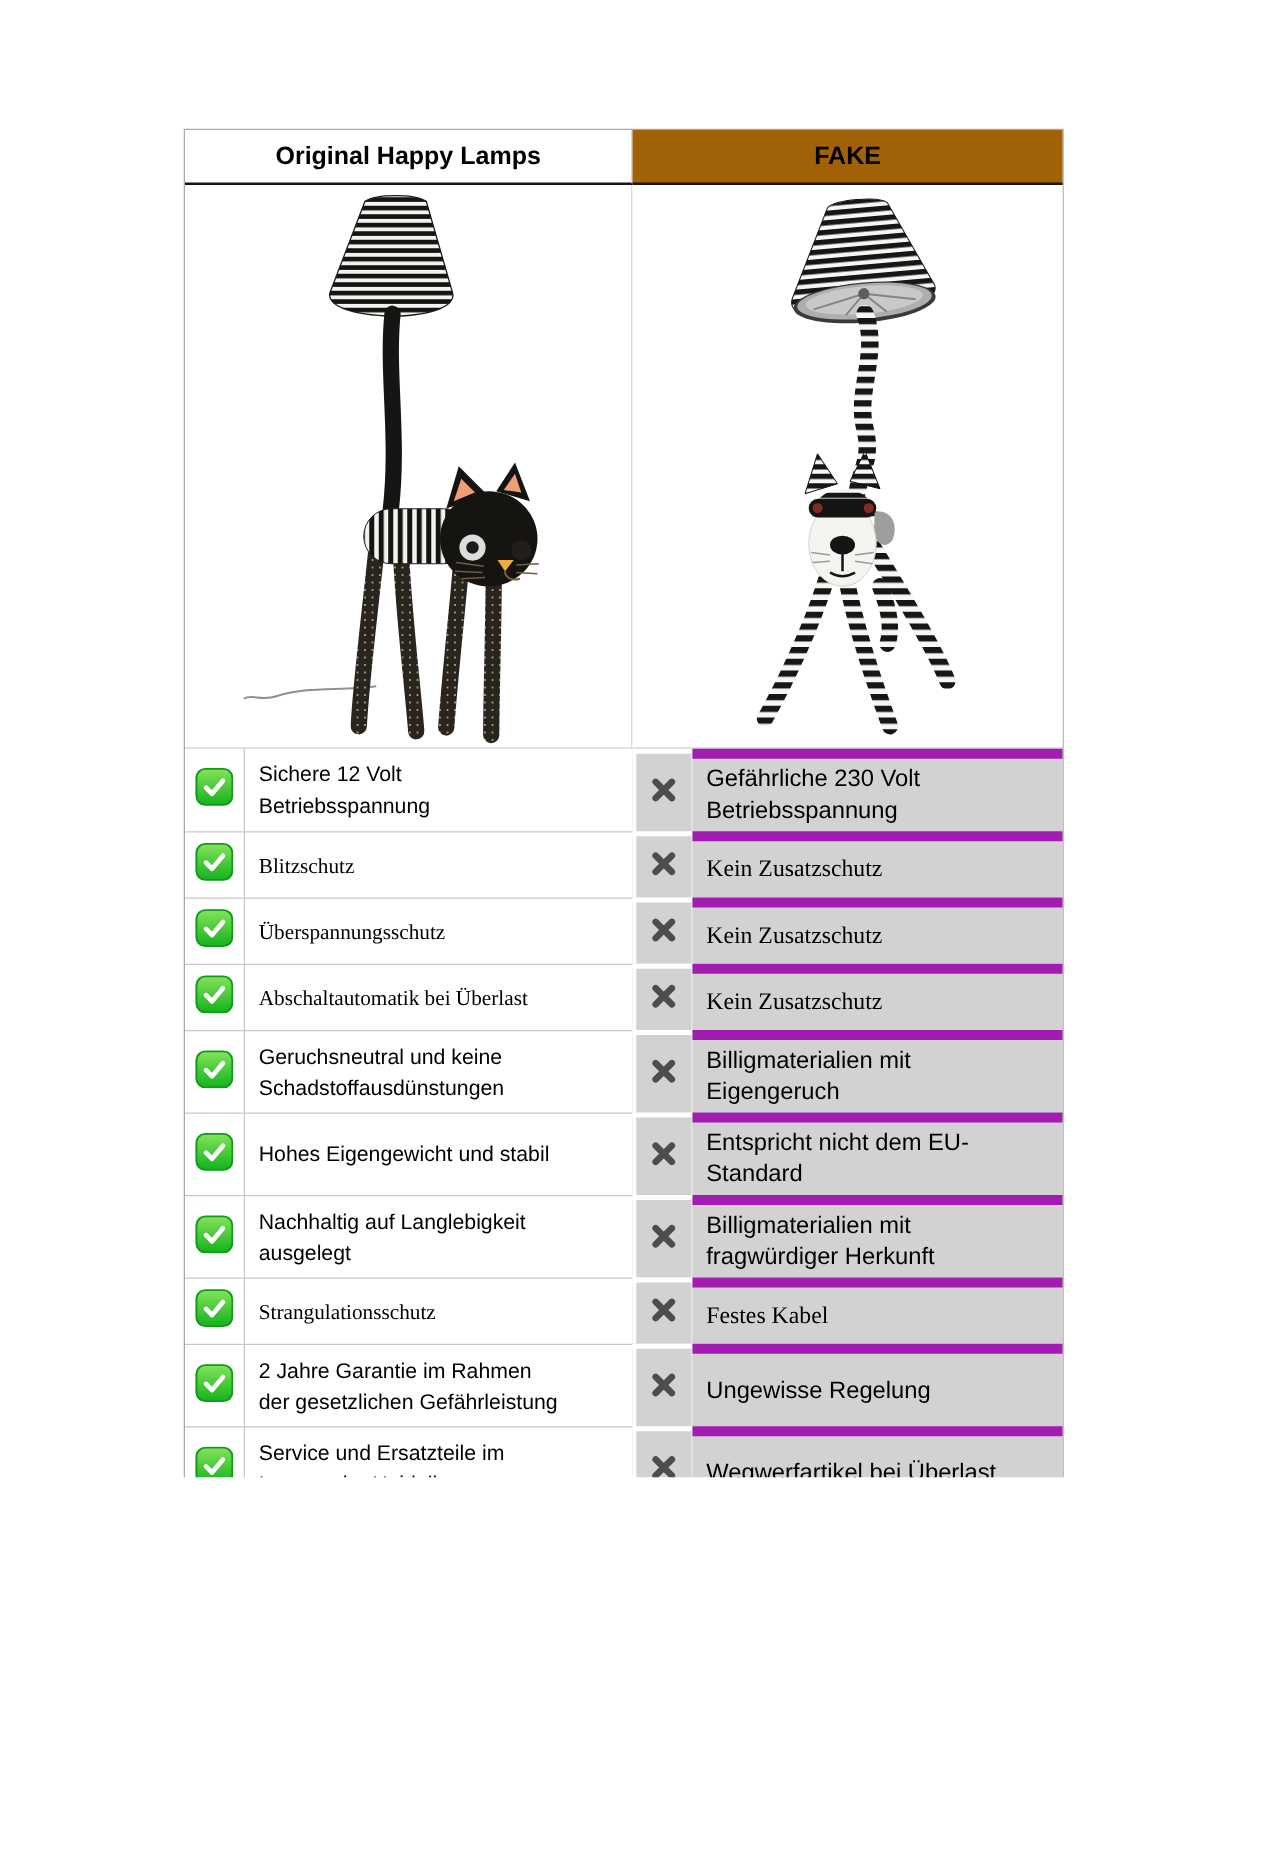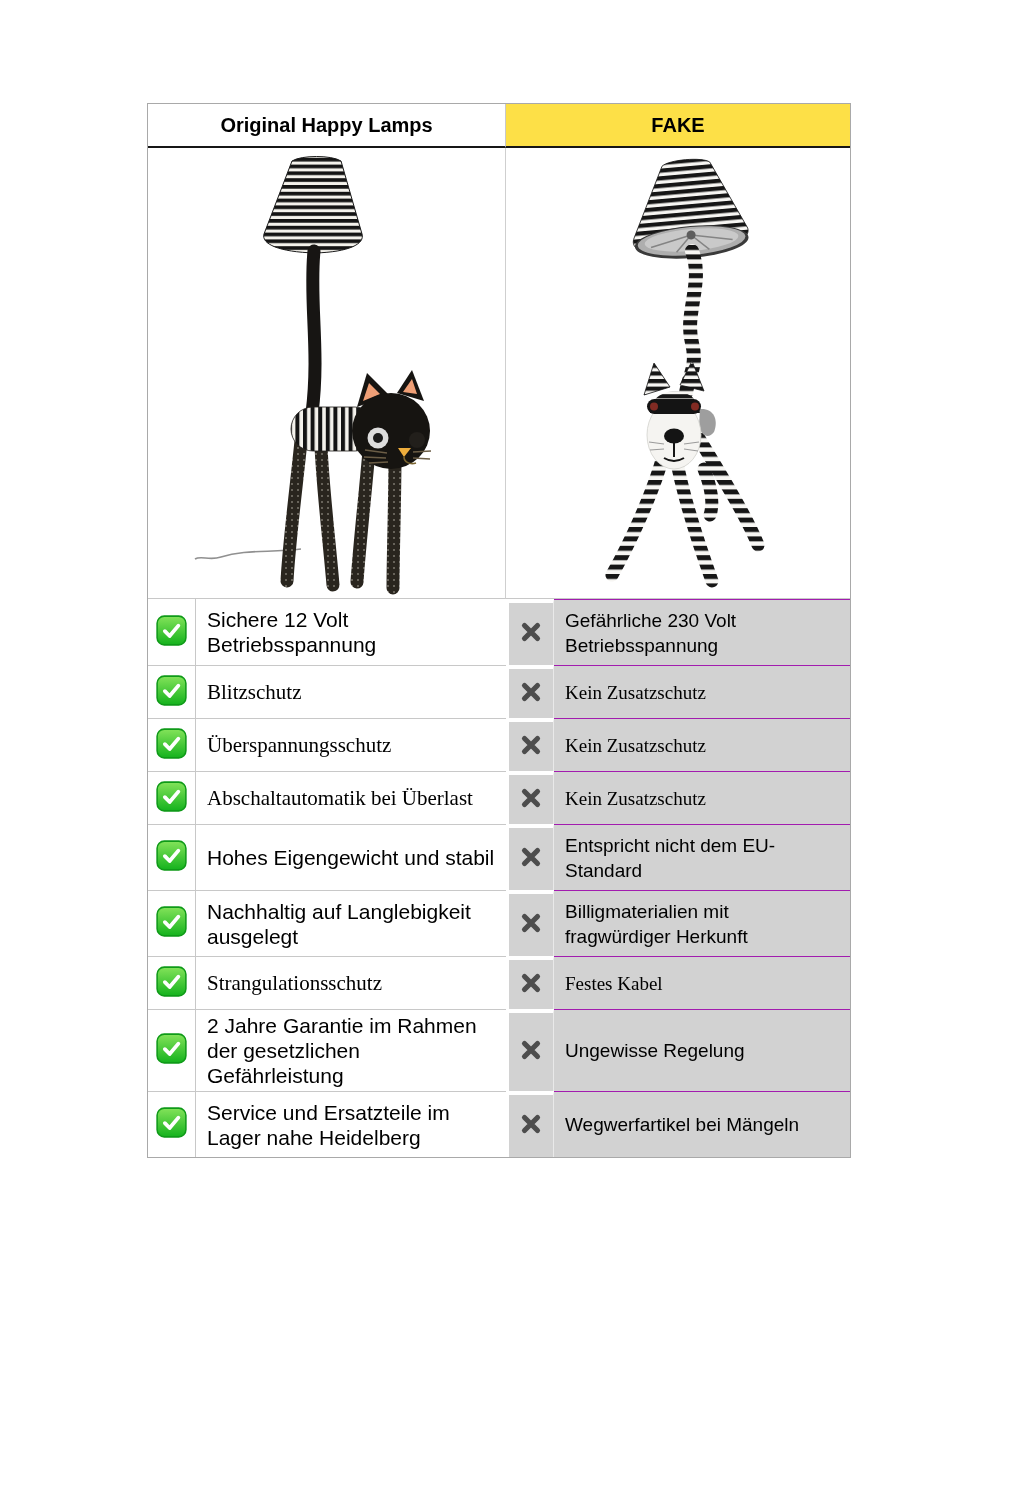--- a/index.html
+++ b/index.html
@@ -12,39 +12,39 @@
     position:absolute;left:147px;top:103px;width:702px;
     border-collapse:separate;border-spacing:0;table-layout:fixed;
     border:1px solid #a9a9a9;
   }
   col.c-ico-l{width:48px;} col.c-txt-l{width:310px;}
   col.c-ico-r{width:48px;} col.c-txt-r{width:296px;}
   th{
     height:42px;font-size:20px;font-weight:bold;text-align:center;
     border-bottom:2px solid #161616;background:#ffffff;padding:0;
   }
-  th.h-fake{background:#fde047;}
+  th.h-fake{background:#a16207;}
   th.h-orig{border-right:1px solid #c8c8c8;}
   td{padding:0;vertical-align:middle;}
   td.img-cell{height:450px;background:#ffffff;border-bottom:1px solid #c8c8c8;}
   td.img-left{border-right:1px solid #cfcfcf;}
   td.img-cell svg{display:block;margin:0 auto;}
   tr.r-1{height:53px;font-family:Liberation Serif, serif;} tr.r-2{height:66px;}
   td.c-check{background:#ffffff;text-align:center;border-top:1px solid #c8c8c8;border-right:1px solid #c8c8c8;}
   td.c-ltext{
     background:#ffffff;border-top:1px solid #c8c8c8;
-    font-size:21px;line-height:25px;padding:3px 6px 3px 11px;white-space:pre-line;
+    font-size:17px;line-height:25px;padding:3px 6px 3px 11px;white-space:pre-line;
   }
   tr.first td.c-check, tr.first td.c-ltext{border-top:none;}
   td.c-x{
     background:#d2d2d2;text-align:center;
     border-top:4px solid #ffffff;border-left:3px solid #ffffff;border-right:1px solid #e9e9e9;
   }
   td.c-rtext{
-    background:#d2d2d2;border-top:1px solid #a21caf;
+    background:#d2d2d2;border-top:8px solid #a21caf;
     font-size:19px;line-height:25px;padding:3px 6px 3px 11px;white-space:pre-line;
   }
   .icon-wrap{display:inline-block;line-height:0;}
   .defs-holder{position:absolute;width:0;height:0;overflow:hidden;}
 </style>
 </head>
 <body>
 
 <svg class="defs-holder" aria-hidden="true">
   <defs>
@@ -233,20 +233,32 @@
         <td class="c-ltext">Abschaltautomatik bei Überlast</td>
         <td class="c-x"><span class="icon-wrap"><svg width="22" height="22">
                 <use href="#sym-cross"></use>
               </svg></span></td>
         <td class="c-rtext">Kein Zusatzschutz</td>
       </tr>
       <tr class="r-2">
         <td class="c-check"><span class="icon-wrap"><svg width="31" height="31">
                 <use href="#sym-check"></use>
               </svg></span></td>
+        <td class="c-ltext">Geruchsneutral und keine
+Schadstoffausdünstungen</td>
+        <td class="c-x"><span class="icon-wrap"><svg width="22" height="22">
+                <use href="#sym-cross"></use>
+              </svg></span></td>
+        <td class="c-rtext">Billigmaterialien mit
+Eigengeruch</td>
+      </tr>
+      <tr class="r-2">
+        <td class="c-check"><span class="icon-wrap"><svg width="31" height="31">
+                <use href="#sym-check"></use>
+              </svg></span></td>
         <td class="c-ltext">Hohes Eigengewicht und stabil</td>
         <td class="c-x"><span class="icon-wrap"><svg width="22" height="22">
                 <use href="#sym-cross"></use>
               </svg></span></td>
         <td class="c-rtext">Entspricht nicht dem EU-
 Standard</td>
       </tr>
       <tr class="r-2">
         <td class="c-check"><span class="icon-wrap"><svg width="31" height="31">
                 <use href="#sym-check"></use>
@@ -282,17 +294,17 @@
       </tr>
       <tr class="r-2">
         <td class="c-check"><span class="icon-wrap"><svg width="31" height="31">
                 <use href="#sym-check"></use>
               </svg></span></td>
         <td class="c-ltext">Service und Ersatzteile im
 Lager nahe Heidelberg</td>
         <td class="c-x"><span class="icon-wrap"><svg width="22" height="22">
                 <use href="#sym-cross"></use>
               </svg></span></td>
-        <td class="c-rtext">Wegwerfartikel bei Mängeln</td>
+        <td class="c-rtext">Wegwerfartikel bei Überlast</td>
       </tr>
     </tbody>
   </table>
 </div>
 
 </body></html>

